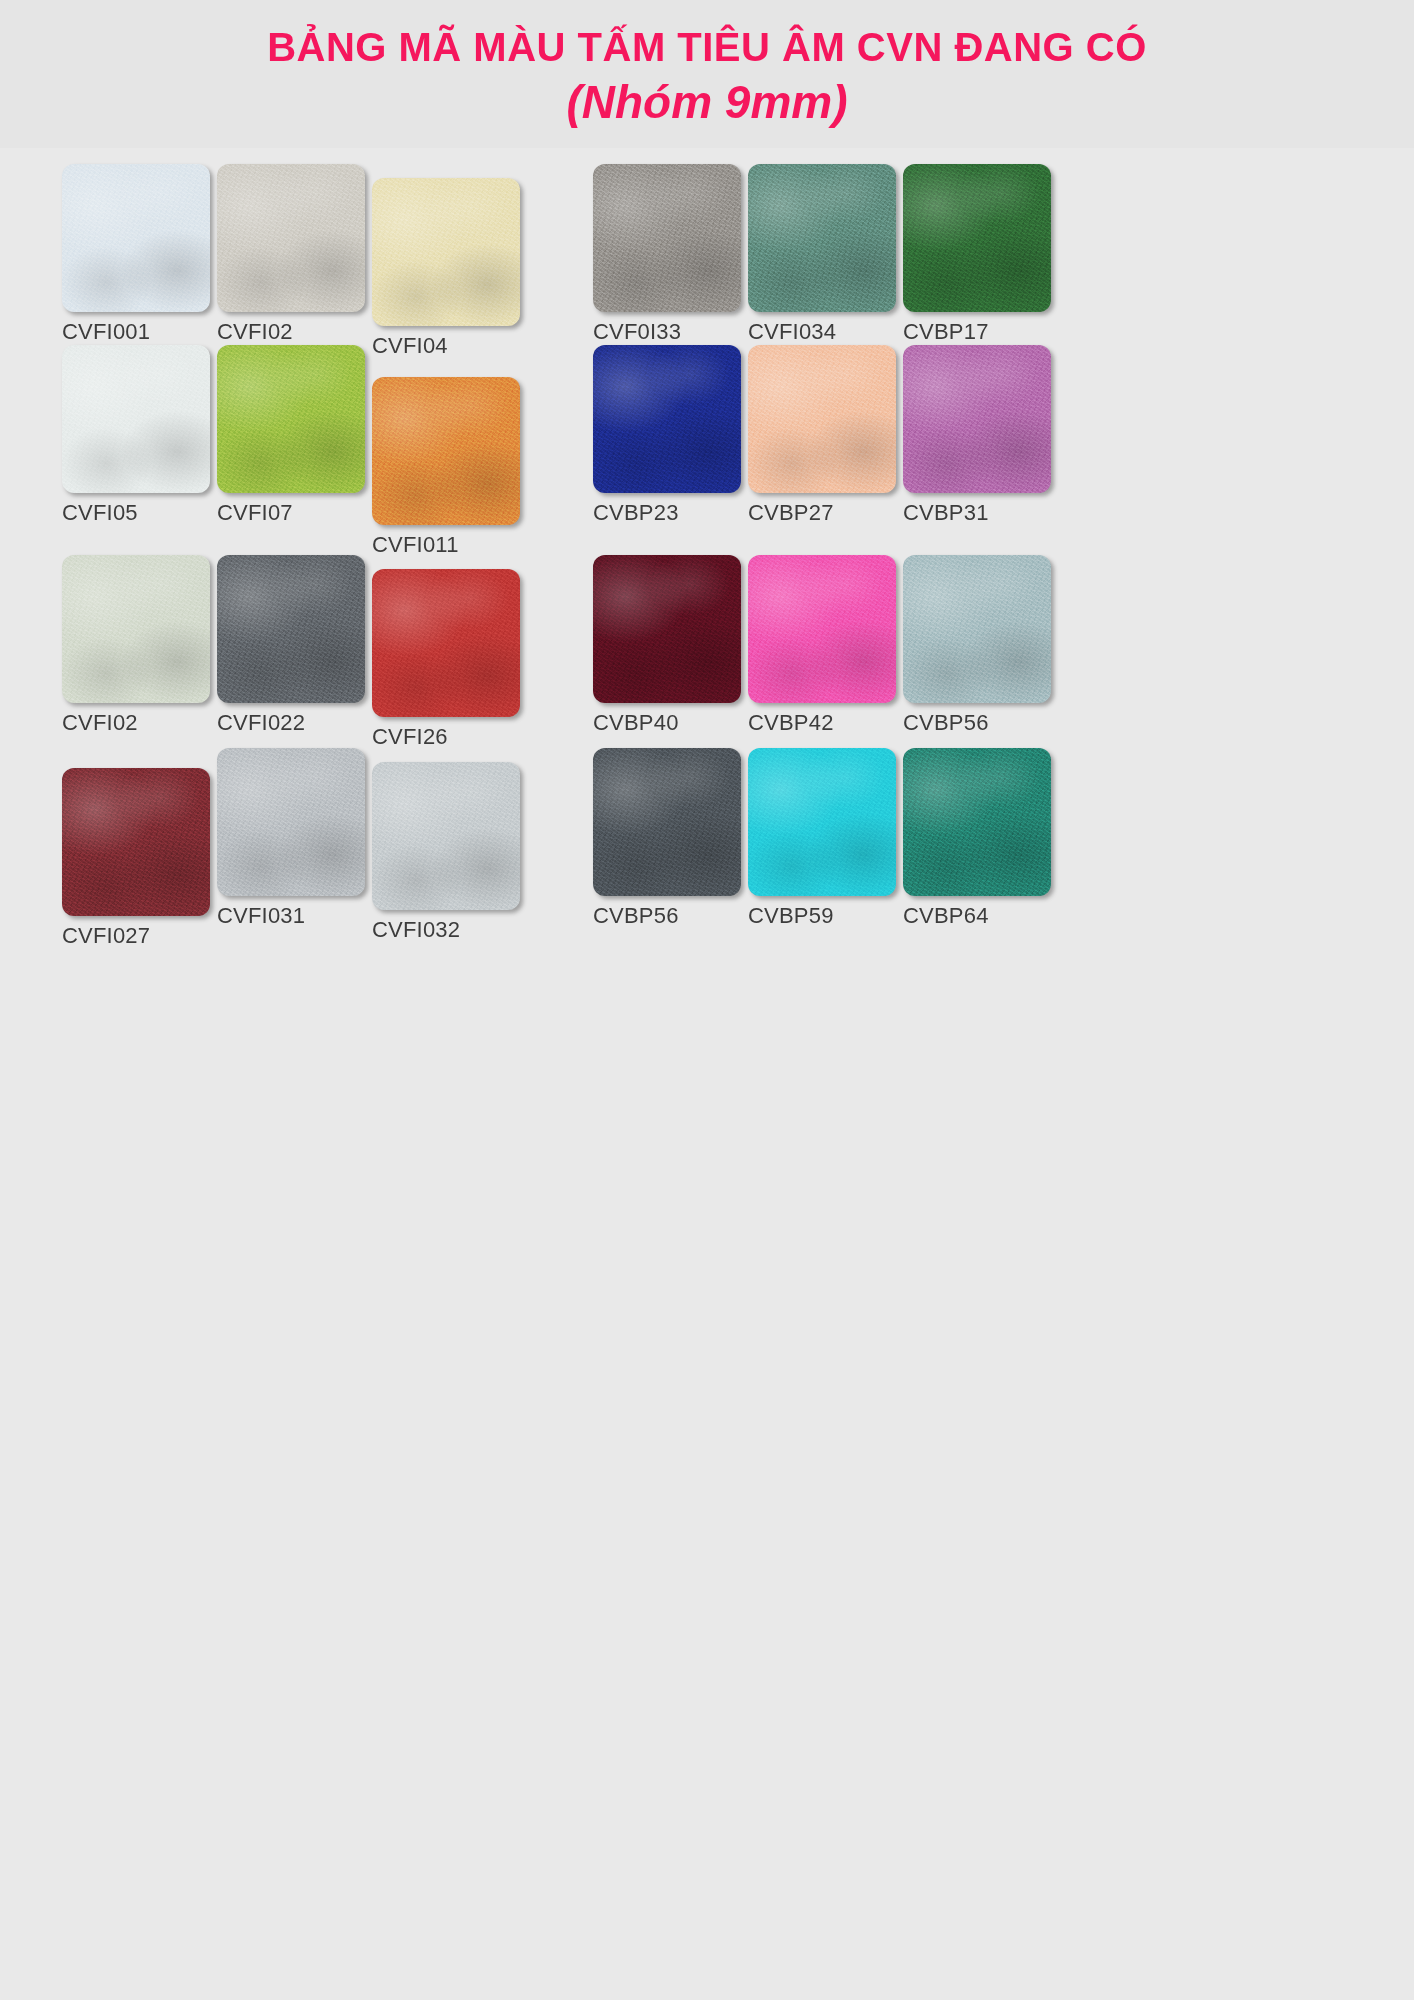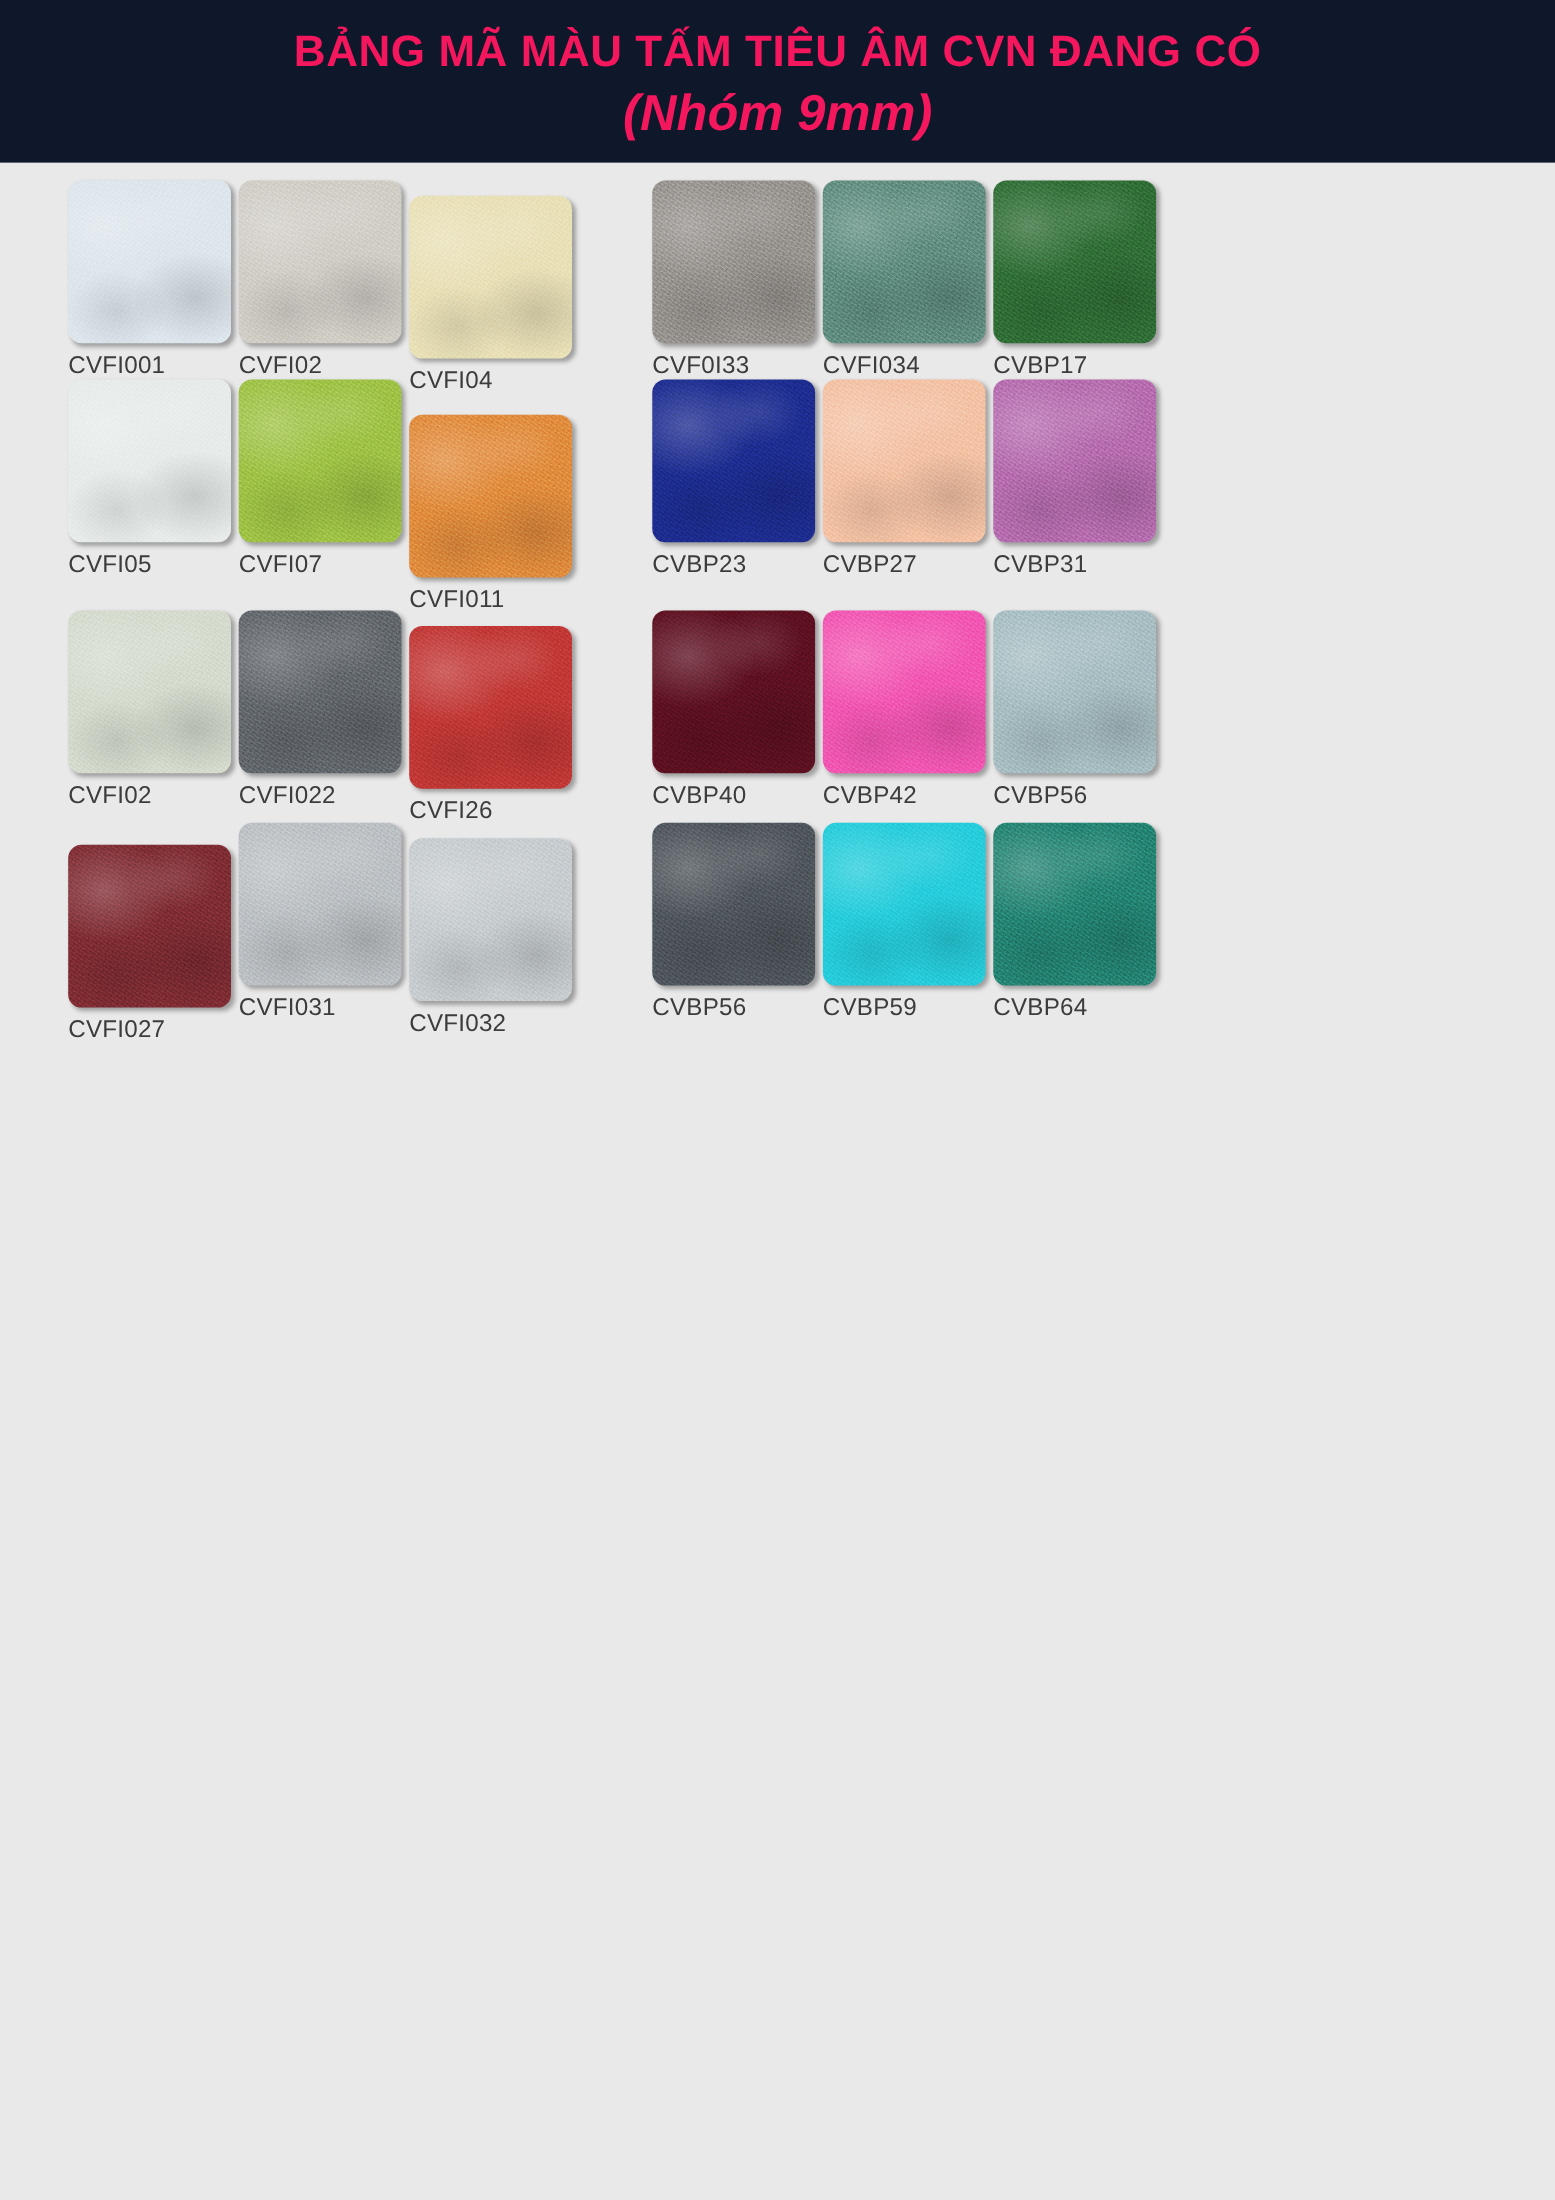--- a/index.html
+++ b/index.html
@@ -11,21 +11,21 @@
     height: 2000px;
     background: #ffffff;
     font-family: "Liberation Sans", sans-serif;
     overflow: hidden;
   }
 
   
   .header {
     width: 1414px;
     height: 148px;
-    background: #0f172a;
+    background: #e5e5e5;
     display: flex;
     flex-direction: column;
     align-items: center;
     justify-content: center;
     box-sizing: border-box;
     padding-top: 6px;
   }
   .header-title {
     color: #F5175D;
     font-size: 40px;

